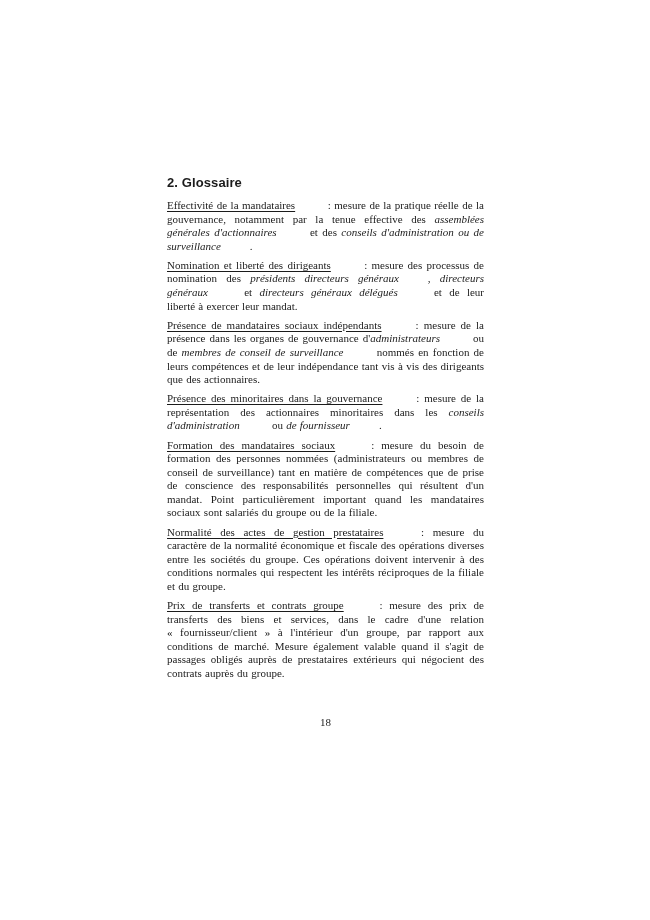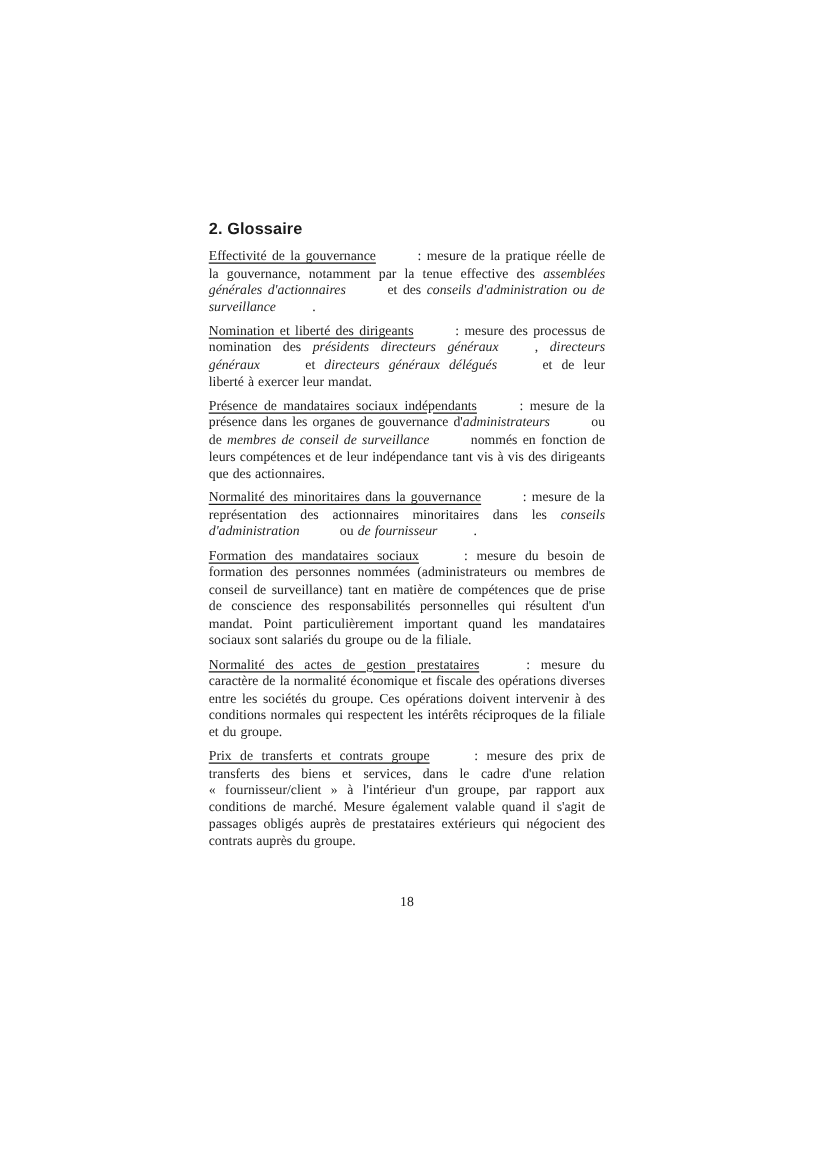--- a/index.html
+++ b/index.html
@@ -57,23 +57,23 @@
     line-height: 13px;
   }
 </style>
 </head>
 <body>
 
 <div class="page" style="background: rgb(255, 255, 255); color: rgb(27, 27, 27); padding-left: 40px;">
   <div class="content">
     <h2 class="heading">2. Glossaire</h2>
     <section>
-        <p class="entry"><span class="term">Effectivité de la gouvernance</span><span class="rm">&nbsp;: mesure de la pratique réelle de la gouvernance, notamment par la tenue effective des </span><span class="it">assemblées générales d'actionnaires</span><span class="rm"> et des </span><span class="it">conseils d'administration ou de surveillance</span><span class="rm">.</span></p>
+        <p class="entry"><span class="term">Effectivité de la mandataires</span><span class="rm">&nbsp;: mesure de la pratique réelle de la gouvernance, notamment par la tenue effective des </span><span class="it">assemblées générales d'actionnaires</span><span class="rm"> et des </span><span class="it">conseils d'administration ou de surveillance</span><span class="rm">.</span></p>
         <p class="entry"><span class="term">Nomination et liberté des dirigeants</span><span class="rm">&nbsp;: mesure des processus de nomination des </span><span class="it">présidents directeurs généraux</span><span class="rm">, </span><span class="it">directeurs généraux</span><span class="rm"> et </span><span class="it">directeurs généraux délégués</span><span class="rm"> et de leur liberté à exercer leur mandat.</span></p>
         <p class="entry"><span class="term">Présence de mandataires sociaux indépendants</span><span class="rm">&nbsp;: mesure de la présence dans les organes de gouvernance d'</span><span class="it">administrateurs</span><span class="rm"> ou de </span><span class="it">membres de conseil de surveillance</span><span class="rm"> nommés en fonction de leurs compétences et de leur indépendance tant vis à vis des dirigeants que des actionnaires.</span></p>
-        <p class="entry"><span class="term">Normalité des minoritaires dans la gouvernance</span><span class="rm">&nbsp;: mesure de la représentation des actionnaires minoritaires dans les </span><span class="it">conseils d'administration</span><span class="rm"> ou </span><span class="it">de fournisseur</span><span class="rm">.</span></p>
+        <p class="entry"><span class="term">Présence des minoritaires dans la gouvernance</span><span class="rm">&nbsp;: mesure de la représentation des actionnaires minoritaires dans les </span><span class="it">conseils d'administration</span><span class="rm"> ou </span><span class="it">de fournisseur</span><span class="rm">.</span></p>
         <p class="entry"><span class="term">Formation des mandataires sociaux</span><span class="rm">&nbsp;: mesure du besoin de formation des personnes nommées (administrateurs ou mem­bres de conseil de surveillance) tant en matière de compétences que de prise de conscience des responsabilités personnelles qui résultent d'un mandat. Point particulièrement important quand les mandataires sociaux sont salariés du groupe ou de la filiale.</span></p>
         <p class="entry"><span class="term">Normalité des actes de gestion prestataires</span><span class="rm">&nbsp;: mesure du caractère de la normalité économique et fiscale des opérations diverses entre les sociétés du groupe. Ces opérations doivent intervenir à des conditions normales qui respectent les intérêts réciproques de la filiale et du groupe.</span></p>
         <p class="entry"><span class="term">Prix de transferts et contrats groupe</span><span class="rm">&nbsp;: mesure des prix de transferts des biens et services, dans le cadre d'une relation «&nbsp;fournisseur/client&nbsp;» à l'intérieur d'un groupe, par rapport aux conditions de marché. Mesure également valable quand il s'agit de passages obligés auprès de prestataires extérieurs qui négocient des contrats auprès du groupe.</span></p>
       </section>
   </div>
   <div class="folio">18</div>
 </div>
 
 </body></html>

